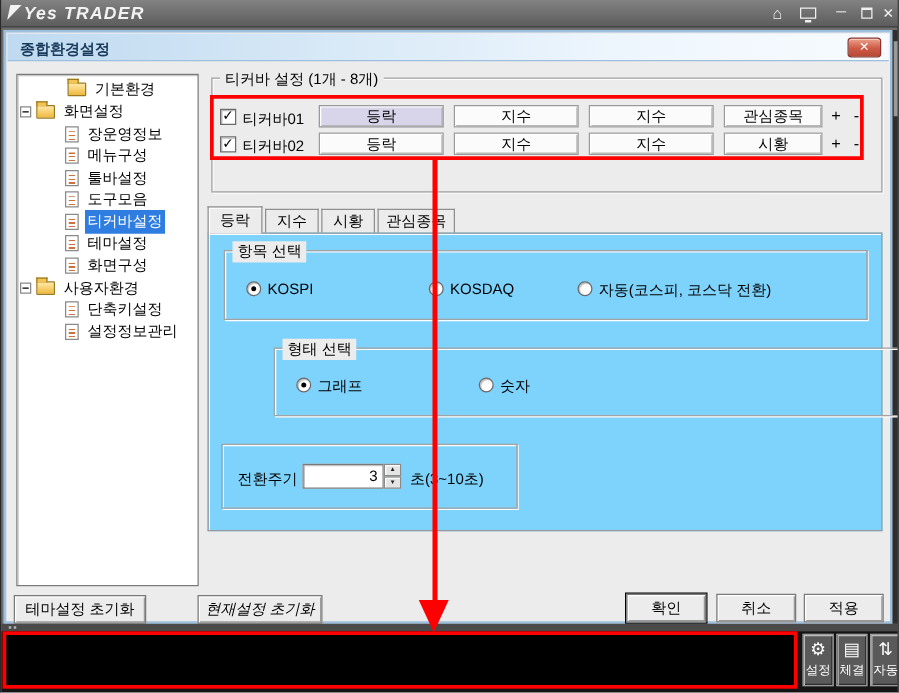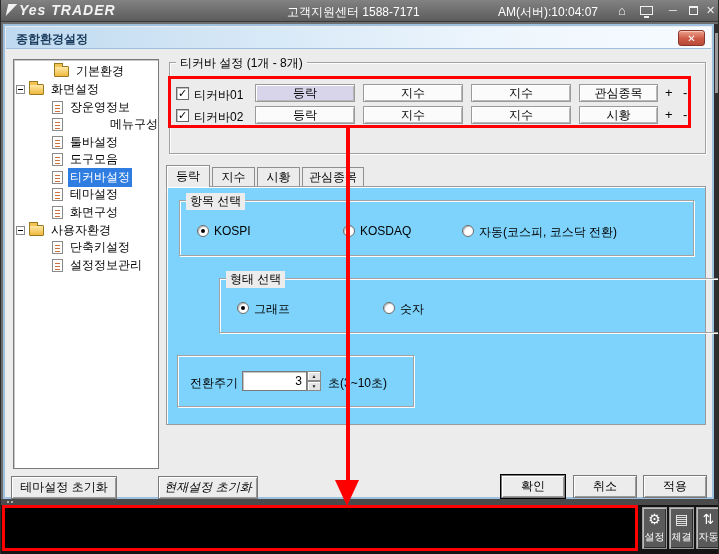--- a/index.html
+++ b/index.html
@@ -133,22 +133,20 @@
 </head>
 <body>
 
 <div class="screen">
 
   <div class="abs titlebar">
     <div class="abs logo">
       <span class="logo-flag"></span>
       <span>Yes TRADER</span>
     </div>
-    <span class="abs tb-text" style="left:286px;">고객지원센터 1588-7171</span>
-    <span class="abs tb-text" style="left:497px;">AM(서버):10:04:07</span>
     <span class="abs win-glyph" style="left:617px; top:3px; font-size:13px;">⌂</span>
     <span class="abs monitor"></span>
     <span class="abs win-glyph" style="left:668px;">─</span>
     <span class="abs max-box"></span>
     <span class="abs win-glyph" style="left:705px; top:4px;">✕</span>
   </div>
 
   <div class="abs dialog">
     <div class="abs dlg-titlebar">
       <span class="abs dlg-title">종합환경설정</span>
@@ -162,21 +160,21 @@
       </div>
       <div class="tree-row" style="left:2px; top:21px;">
         <span class="expander"></span>
         <span class="folder-icon"></span>
         <span class="tree-label">화면설정</span>
       </div>
       <div class="tree-row" style="left:38px; top:39px;">
         <span class="doc-icon"></span>
         <span class="tree-label">장운영정보</span>
       </div>
-      <div class="tree-row" style="left:38px; top:56px;gap:40px;">
+      <div class="tree-row" style="left:38px; top:56px;">
         <span class="doc-icon"></span>
         <span class="tree-label">메뉴구성</span>
       </div>
       <div class="tree-row" style="left:38px; top:74px;">
         <span class="doc-icon"></span>
         <span class="tree-label">툴바설정</span>
       </div>
       <div class="tree-row" style="left:38px; top:91px;">
         <span class="doc-icon"></span>
         <span class="tree-label">도구모음</span>

